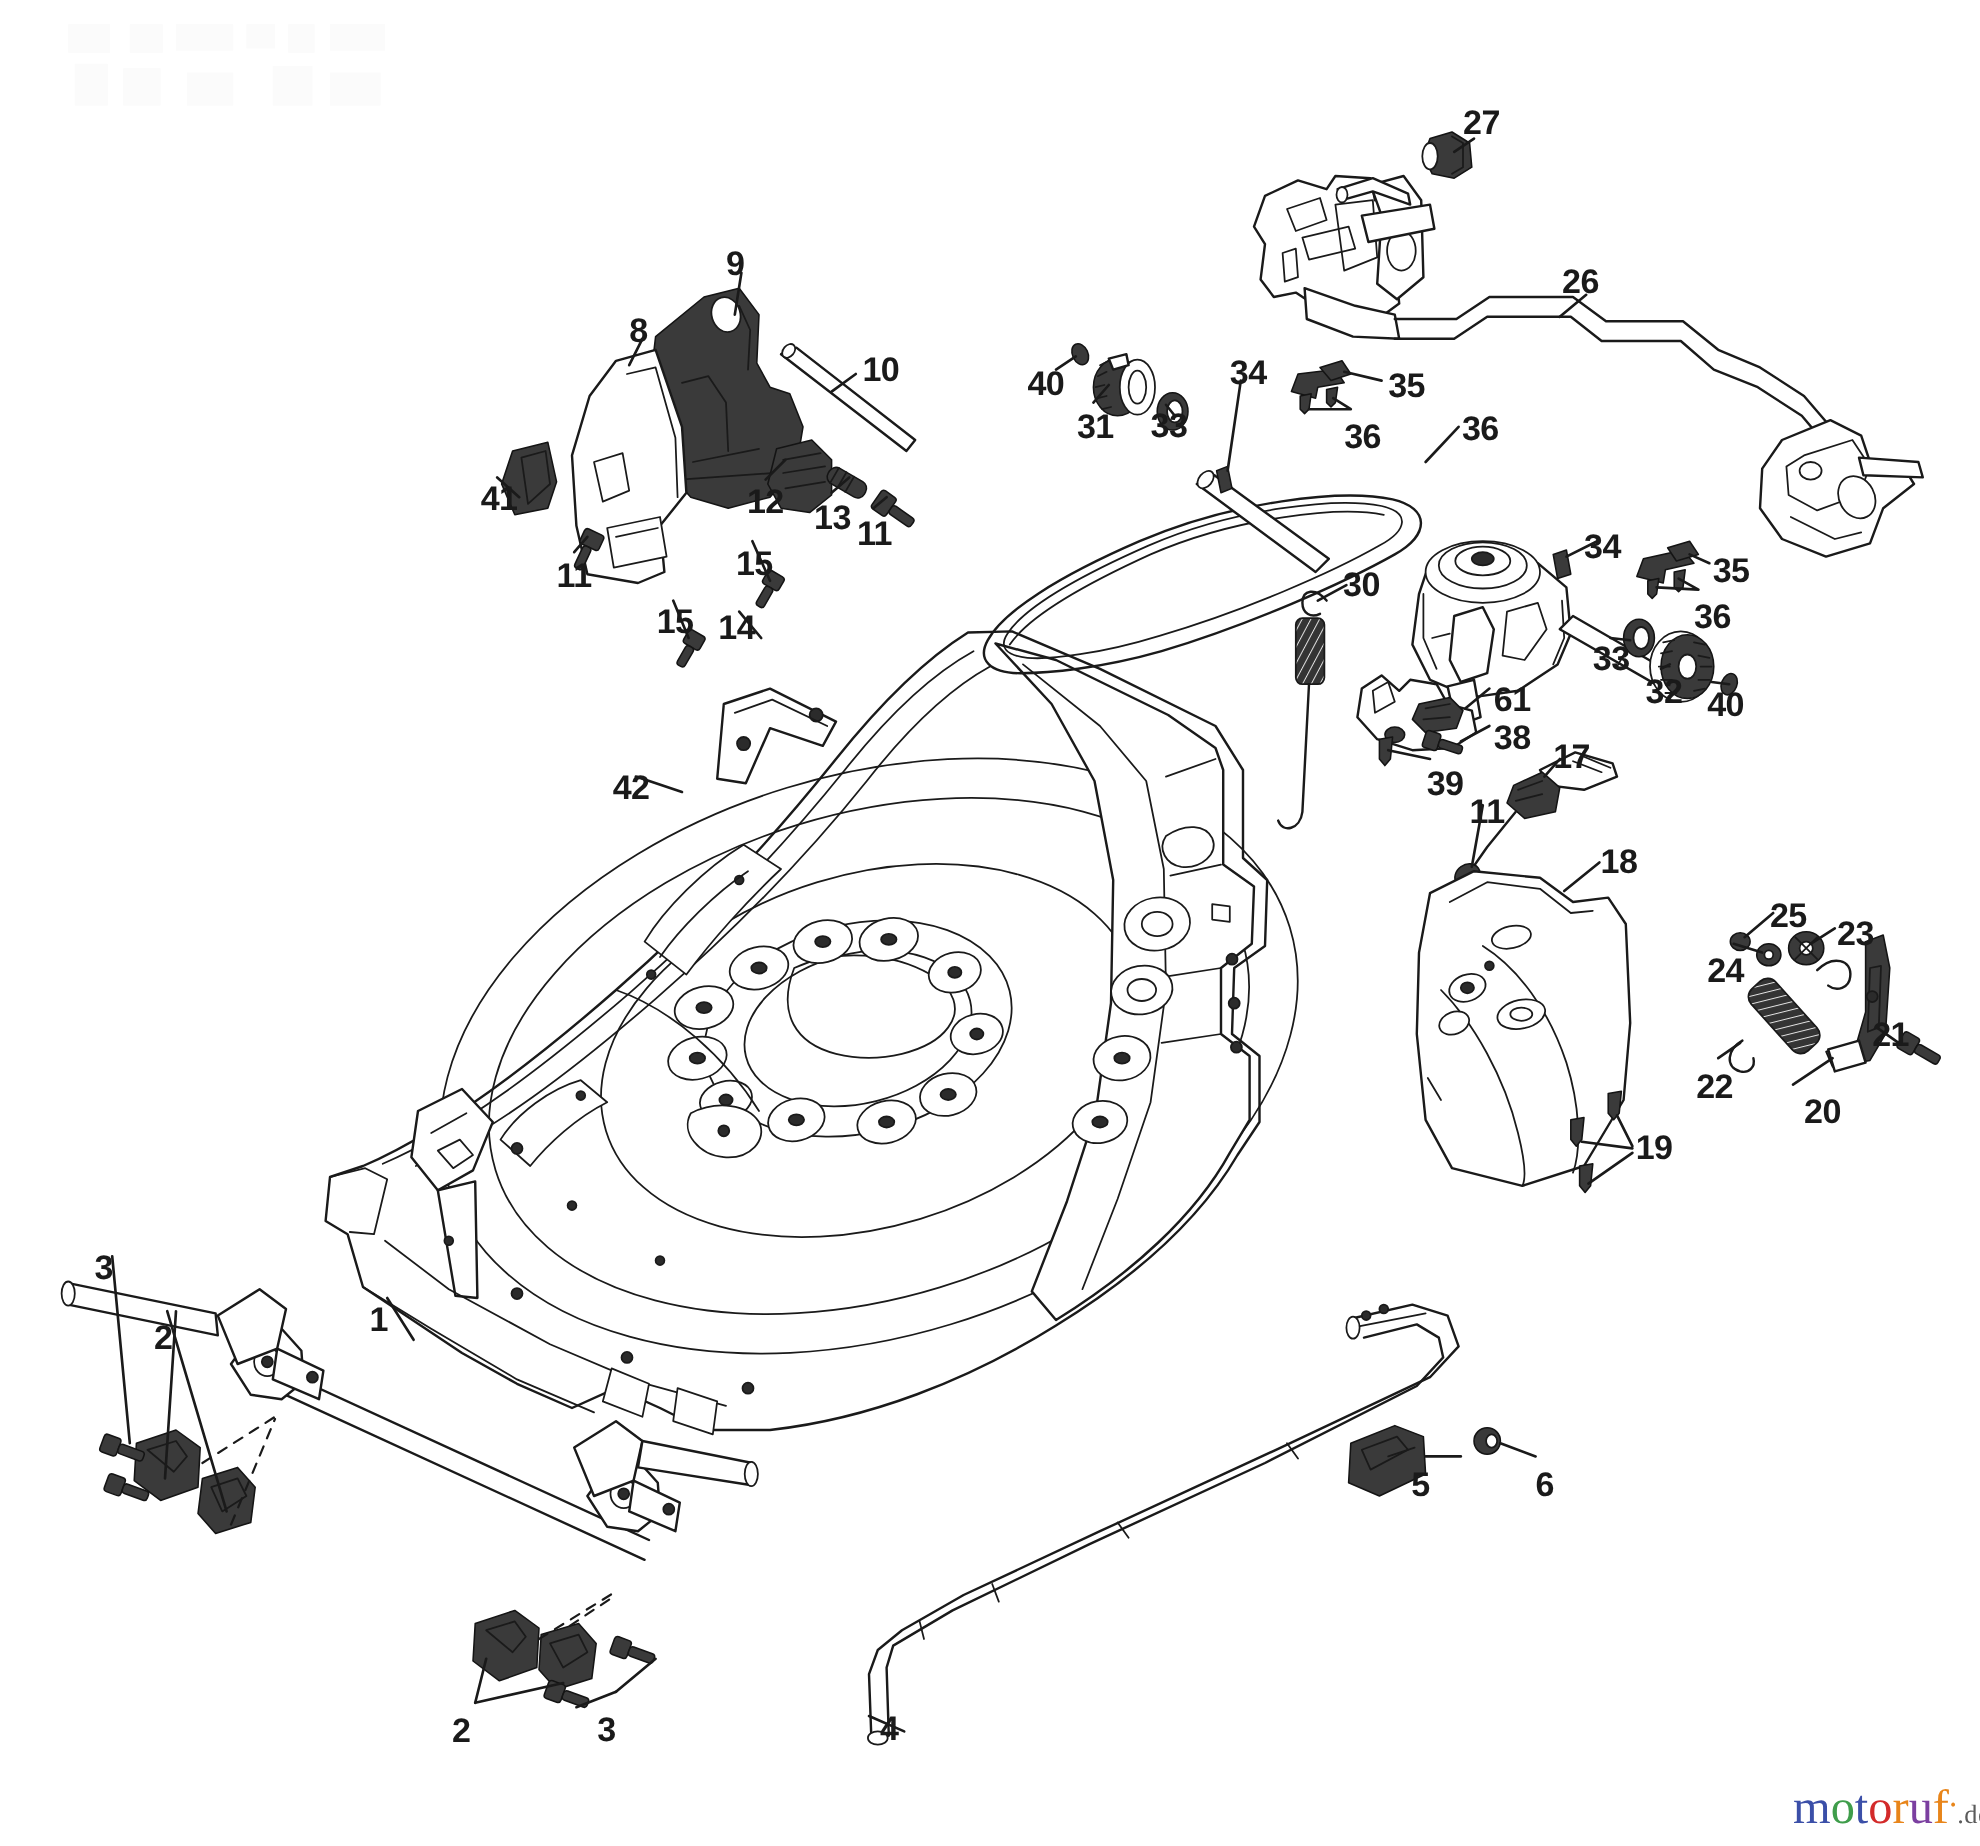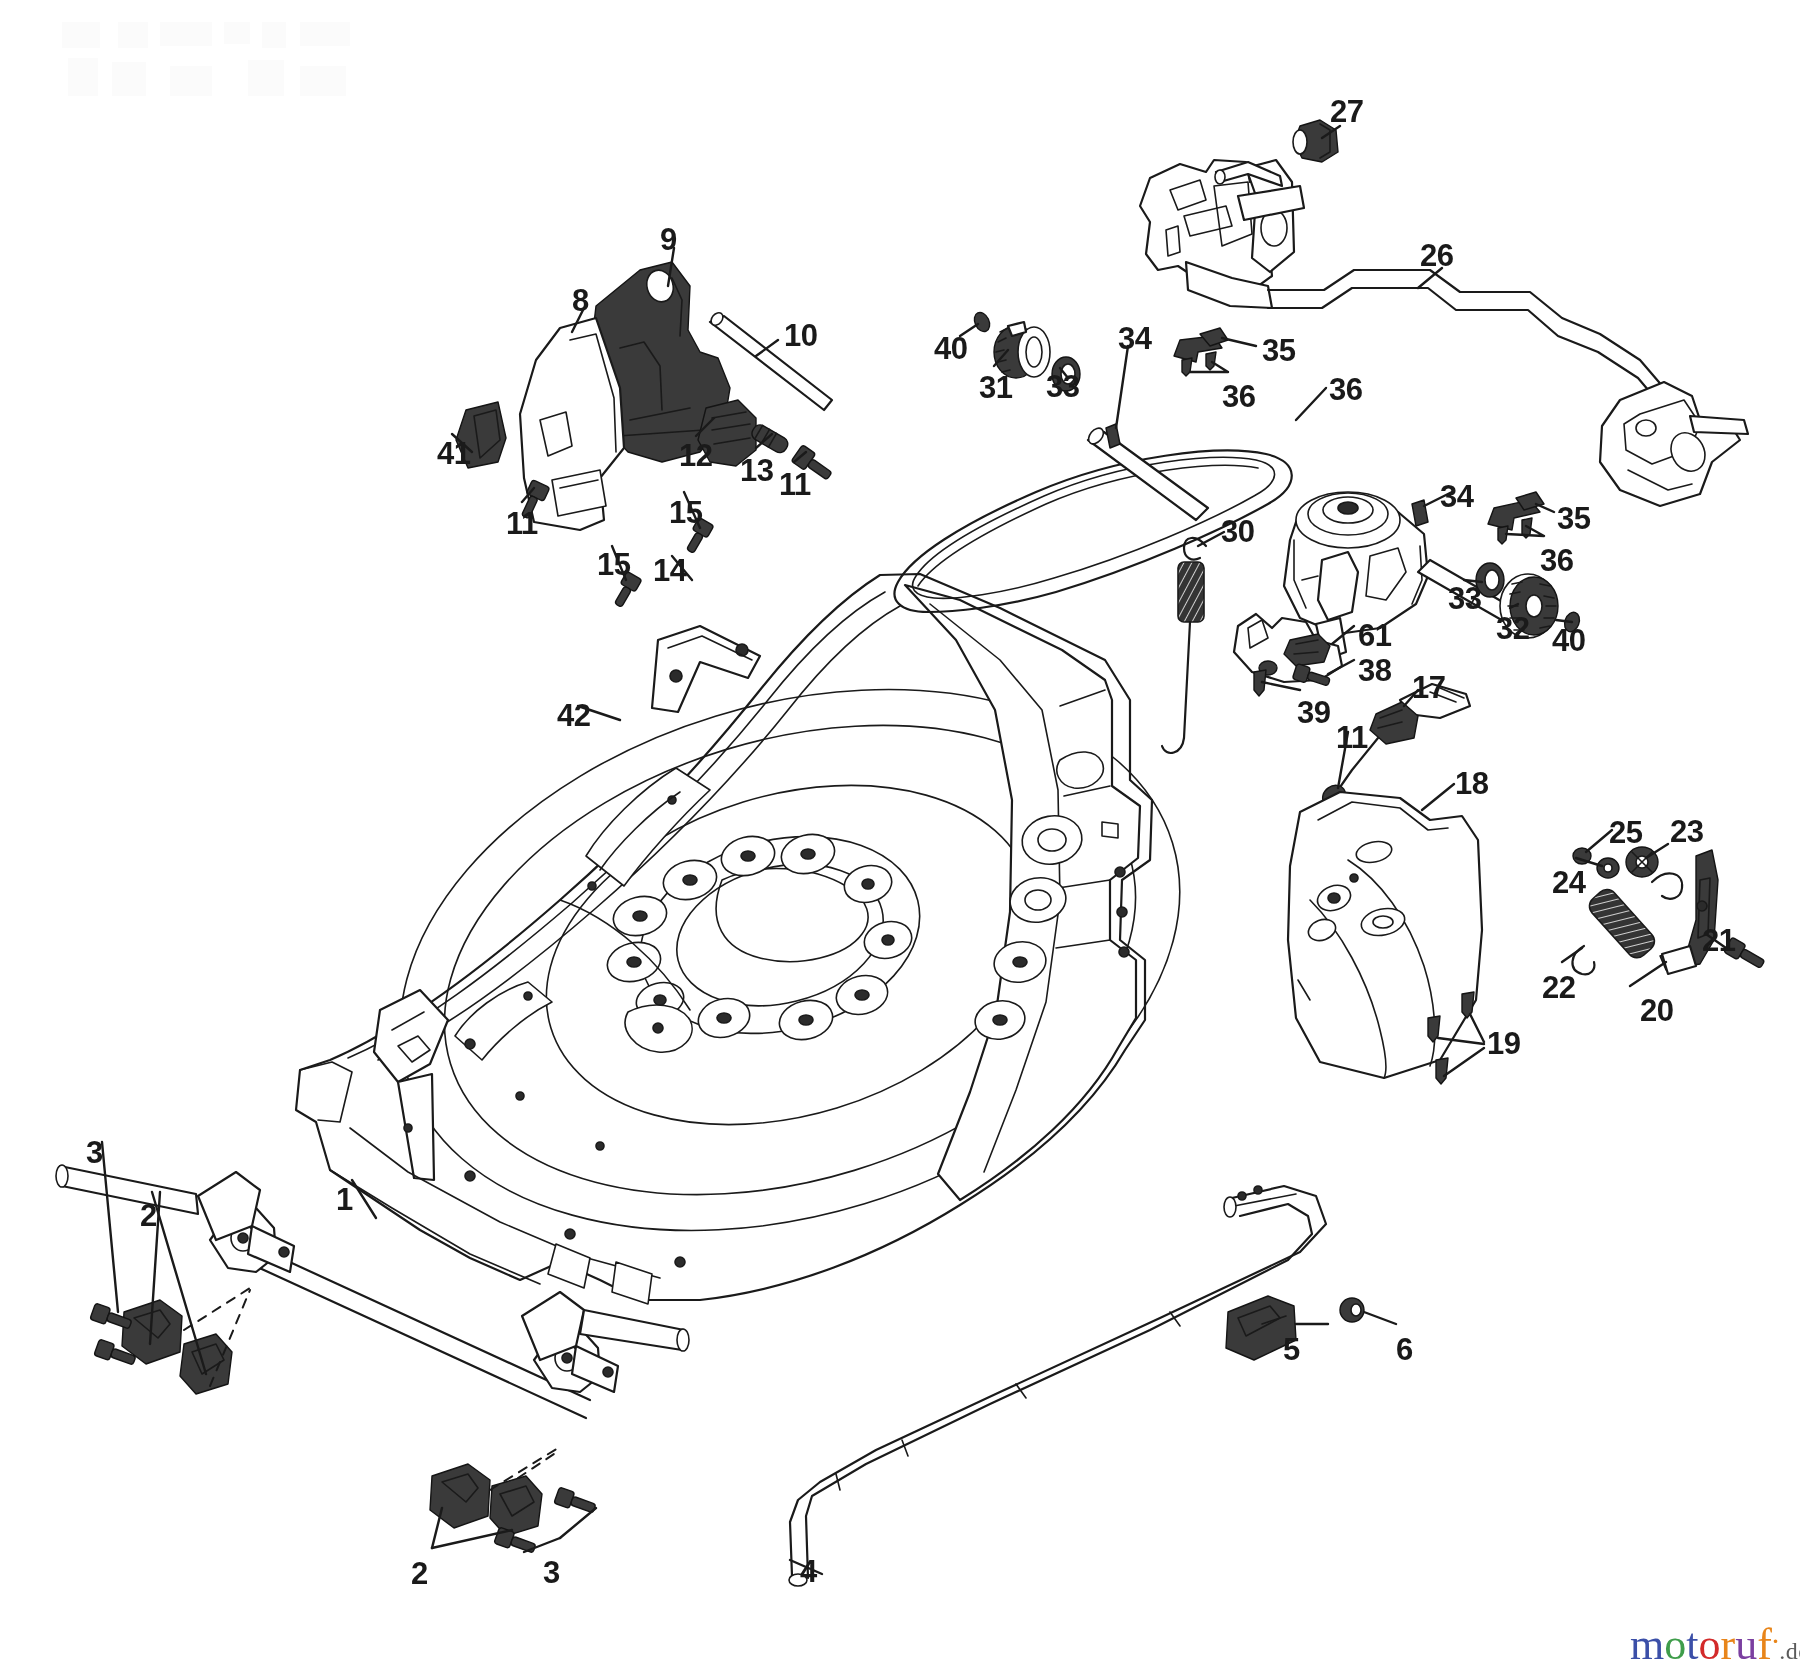--- a/index.html
+++ b/index.html
@@ -638,21 +638,21 @@
   <div class="callout" style="left:1496px;top:613px;">32</div>
   <div class="callout" style="left:1552px;top:625px;">40</div>
   <div class="callout" style="left:1358px;top:620px;">61</div>
   <div class="callout" style="left:1358px;top:655px;">38</div>
   <div class="callout" style="left:1297px;top:697px;">39</div>
   <div class="callout" style="left:1412px;top:672px;">17</div>
   <div class="callout" style="left:1336px;top:722px;">11</div>
   <div class="callout" style="left:557px;top:700px;">42</div>
   <div class="callout" style="left:1455px;top:768px;">18</div>
   <div class="callout" style="left:1609px;top:817px;">25</div>
-  <div class="callout" style="left:1670px;top:816px;text-align:center;">23</div>
+  <div class="callout" style="left:1670px;top:833px;text-align:center;">23</div>
   <div class="callout" style="left:1552px;top:867px;">24</div>
   <div class="callout" style="left:1702px;top:925px;">21</div>
   <div class="callout" style="left:1542px;top:972px;">22</div>
   <div class="callout" style="left:1622px;top:995px;margin-left:18px;">20</div>
   <div class="callout" style="left:1487px;top:1028px;">19</div>
   <div class="callout" style="left:86px;top:1137px;">3</div>
   <div class="callout" style="left:1283px;top:1334px;">5</div>
   <div class="callout" style="left:1396px;top:1334px;">6</div>
   <div class="callout" style="left:140px;top:1200px;">2</div>
   <div class="callout" style="left:336px;top:1184px;">1</div>

